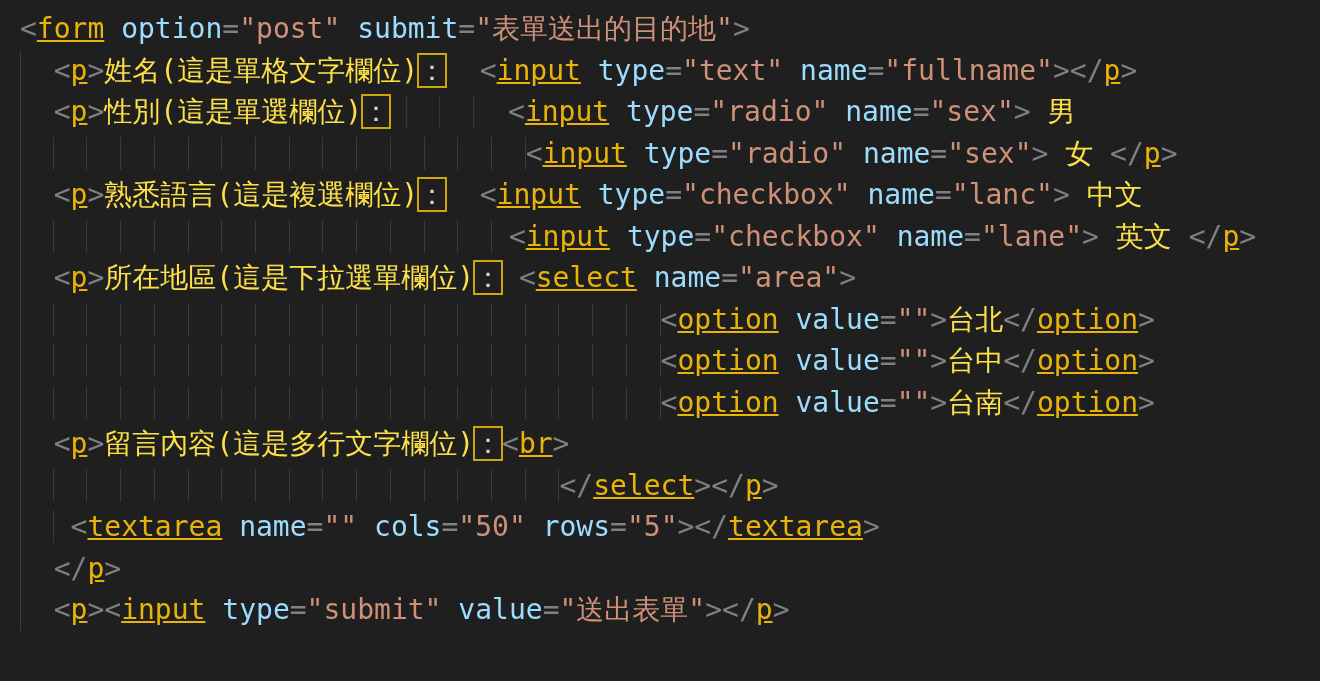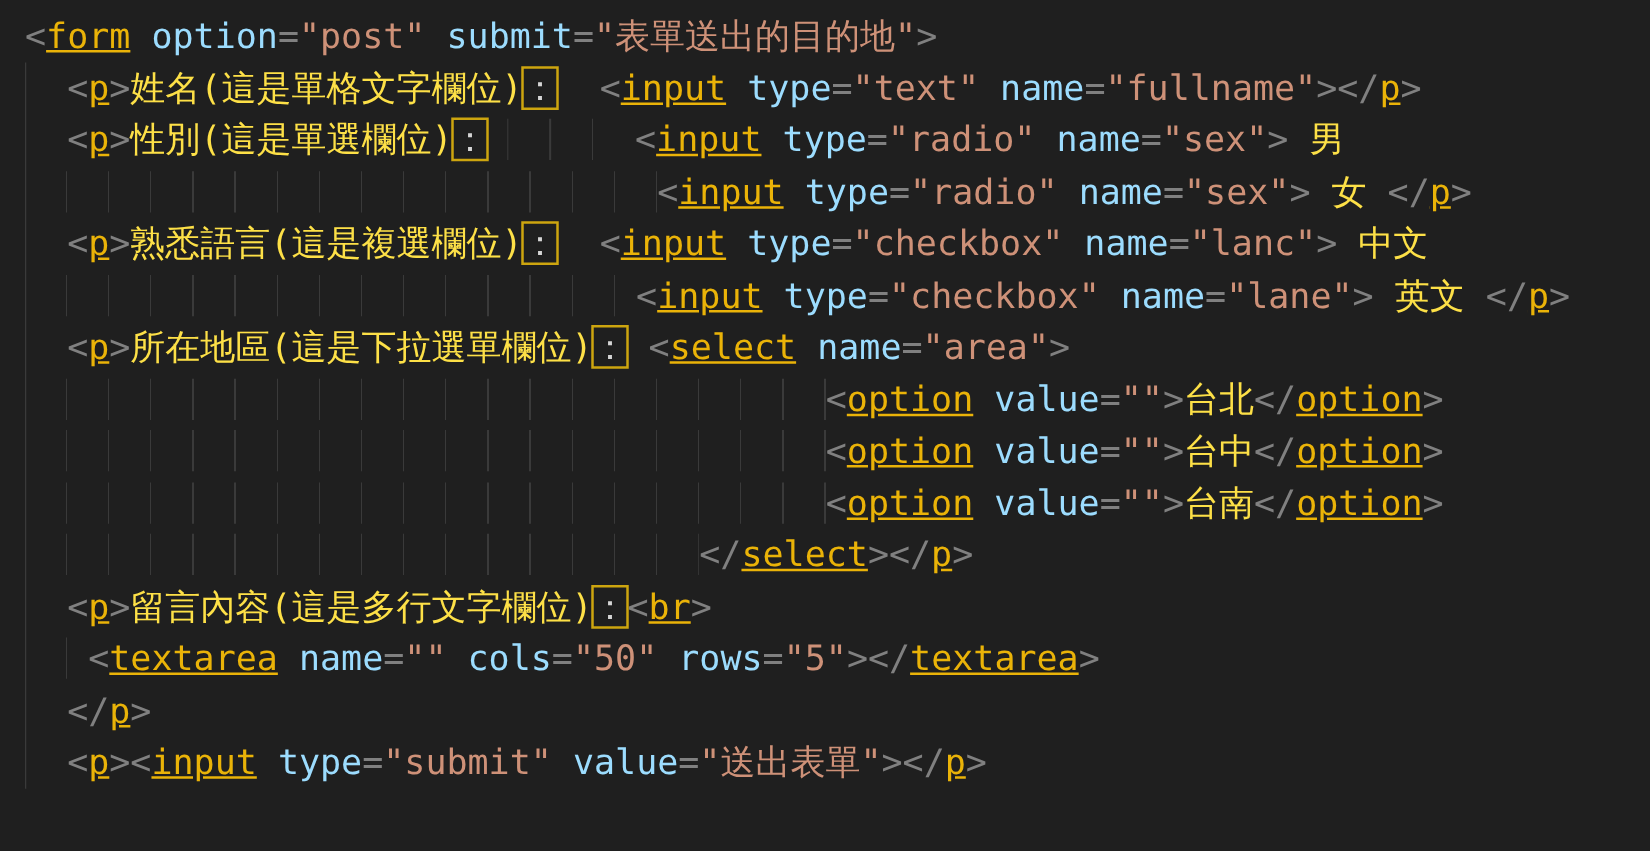--- a/index.html
+++ b/index.html
@@ -68,19 +68,19 @@
       <div class="line"><span class="pu">&lt;</span><span class="tag">form</span><span class="ws"> </span><span class="attr">option</span><span class="pu">=</span><span class="val">"post"</span><span class="ws"> </span><span class="attr">submit</span><span class="pu">=</span><span class="val">"表單送出的目的地"</span><span class="pu">&gt;</span></div>
       <div class="line"><span class="ws">  </span><span class="pu">&lt;</span><span class="tag">p</span><span class="pu">&gt;</span><span class="txt">姓名(這是單格文字欄位)</span><span class="ub">：</span><span class="ws">  </span><span class="pu">&lt;</span><span class="tag">input</span><span class="ws"> </span><span class="attr">type</span><span class="pu">=</span><span class="val">"text"</span><span class="ws"> </span><span class="attr">name</span><span class="pu">=</span><span class="val">"fullname"</span><span class="pu">&gt;</span><span class="pu">&lt;/</span><span class="tag">p</span><span class="pu">&gt;</span></div>
       <div class="line"><span class="ws">  </span><span class="pu">&lt;</span><span class="tag">p</span><span class="pu">&gt;</span><span class="txt">性別(這是單選欄位)</span><span class="ub">：</span><span class="ws wsg wsg1">       </span><span class="pu">&lt;</span><span class="tag">input</span><span class="ws"> </span><span class="attr">type</span><span class="pu">=</span><span class="val">"radio"</span><span class="ws"> </span><span class="attr">name</span><span class="pu">=</span><span class="val">"sex"</span><span class="pu">&gt;</span><span class="txt"> 男</span></div>
       <div class="line"><span class="ws wsg">                              </span><span class="pu">&lt;</span><span class="tag">input</span><span class="ws"> </span><span class="attr">type</span><span class="pu">=</span><span class="val">"radio"</span><span class="ws"> </span><span class="attr">name</span><span class="pu">=</span><span class="val">"sex"</span><span class="pu">&gt;</span><span class="txt"> 女 </span><span class="pu">&lt;/</span><span class="tag">p</span><span class="pu">&gt;</span></div>
       <div class="line"><span class="ws">  </span><span class="pu">&lt;</span><span class="tag">p</span><span class="pu">&gt;</span><span class="txt">熟悉語言(這是複選欄位)</span><span class="ub">：</span><span class="ws">  </span><span class="pu">&lt;</span><span class="tag">input</span><span class="ws"> </span><span class="attr">type</span><span class="pu">=</span><span class="val">"checkbox"</span><span class="ws"> </span><span class="attr">name</span><span class="pu">=</span><span class="val">"lanc"</span><span class="pu">&gt;</span><span class="txt"> 中文</span></div>
       <div class="line"><span class="ws wsg">                             </span><span class="pu">&lt;</span><span class="tag">input</span><span class="ws"> </span><span class="attr">type</span><span class="pu">=</span><span class="val">"checkbox"</span><span class="ws"> </span><span class="attr">name</span><span class="pu">=</span><span class="val">"lane"</span><span class="pu">&gt;</span><span class="txt"> 英文 </span><span class="pu">&lt;/</span><span class="tag">p</span><span class="pu">&gt;</span></div>
       <div class="line"><span class="ws">  </span><span class="pu">&lt;</span><span class="tag">p</span><span class="pu">&gt;</span><span class="txt">所在地區(這是下拉選單欄位)</span><span class="ub">：</span><span class="ws"> </span><span class="pu">&lt;</span><span class="tag">select</span><span class="ws"> </span><span class="attr">name</span><span class="pu">=</span><span class="val">"area"</span><span class="pu">&gt;</span></div>
       <div class="line"><span class="ws wsg">                                      </span><span class="pu">&lt;</span><span class="tag">option</span><span class="ws"> </span><span class="attr">value</span><span class="pu">=</span><span class="val">""</span><span class="pu">&gt;</span><span class="txt">台北</span><span class="pu">&lt;/</span><span class="tag">option</span><span class="pu">&gt;</span></div>
       <div class="line"><span class="ws wsg">                                      </span><span class="pu">&lt;</span><span class="tag">option</span><span class="ws"> </span><span class="attr">value</span><span class="pu">=</span><span class="val">""</span><span class="pu">&gt;</span><span class="txt">台中</span><span class="pu">&lt;/</span><span class="tag">option</span><span class="pu">&gt;</span></div>
       <div class="line"><span class="ws wsg">                                      </span><span class="pu">&lt;</span><span class="tag">option</span><span class="ws"> </span><span class="attr">value</span><span class="pu">=</span><span class="val">""</span><span class="pu">&gt;</span><span class="txt">台南</span><span class="pu">&lt;/</span><span class="tag">option</span><span class="pu">&gt;</span></div>
+      <div class="line"><span class="ws">  </span><span class="pu">&lt;</span><span class="tag">p</span><span class="pu">&gt;</span><span class="txt">留言內容(這是多行文字欄位)</span><span class="ub">：</span><span class="pu">&lt;</span><span class="tag">br</span><span class="pu">&gt;</span></div>
       <div class="line"><span class="ws wsg">                                </span><span class="pu">&lt;/</span><span class="tag">select</span><span class="pu">&gt;</span><span class="pu">&lt;/</span><span class="tag">p</span><span class="pu">&gt;</span></div>
-      <div class="line"><span class="ws">  </span><span class="pu">&lt;</span><span class="tag">p</span><span class="pu">&gt;</span><span class="txt">留言內容(這是多行文字欄位)</span><span class="ub">：</span><span class="pu">&lt;</span><span class="tag">br</span><span class="pu">&gt;</span></div>
       <div class="line"><span class="ws wsg">   </span><span class="pu">&lt;</span><span class="tag">textarea</span><span class="ws"> </span><span class="attr">name</span><span class="pu">=</span><span class="val">""</span><span class="ws"> </span><span class="attr">cols</span><span class="pu">=</span><span class="val">"50"</span><span class="ws"> </span><span class="attr">rows</span><span class="pu">=</span><span class="val">"5"</span><span class="pu">&gt;</span><span class="pu">&lt;/</span><span class="tag">textarea</span><span class="pu">&gt;</span></div>
       <div class="line"><span class="ws">  </span><span class="pu">&lt;/</span><span class="tag">p</span><span class="pu">&gt;</span></div>
       <div class="line"><span class="ws">  </span><span class="pu">&lt;</span><span class="tag">p</span><span class="pu">&gt;</span><span class="pu">&lt;</span><span class="tag">input</span><span class="ws"> </span><span class="attr">type</span><span class="pu">=</span><span class="val">"submit"</span><span class="ws"> </span><span class="attr">value</span><span class="pu">=</span><span class="val">"送出表單"</span><span class="pu">&gt;</span><span class="pu">&lt;/</span><span class="tag">p</span><span class="pu">&gt;</span></div>
     </div>
 </div>
 
 </body></html>

